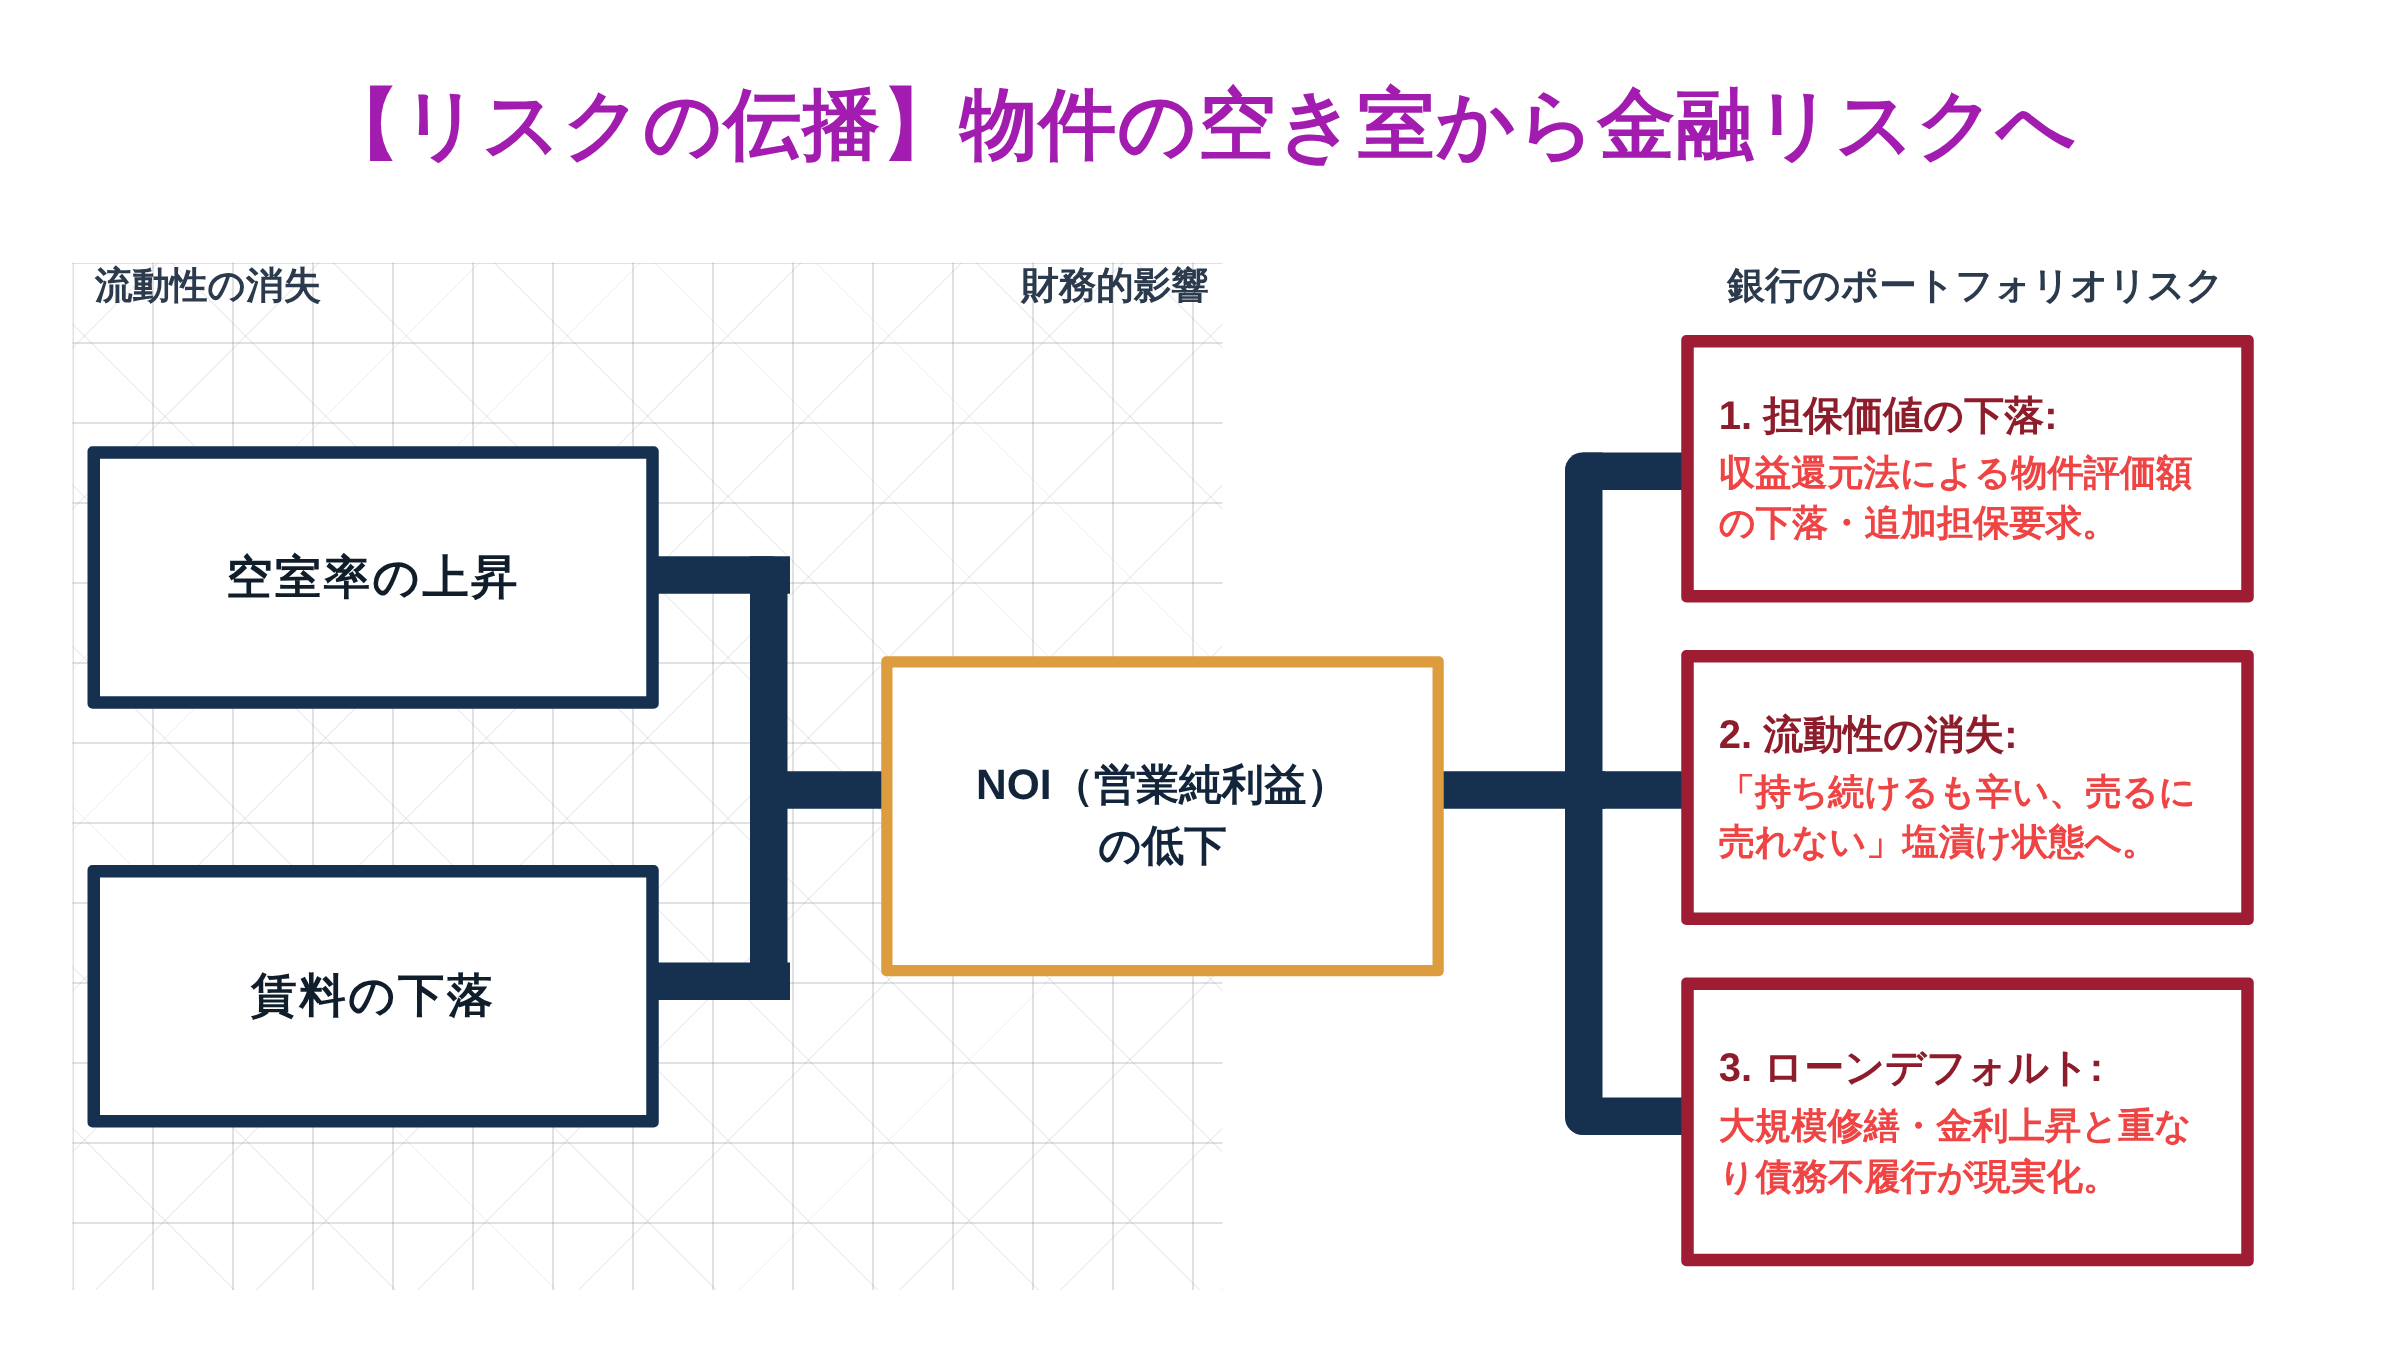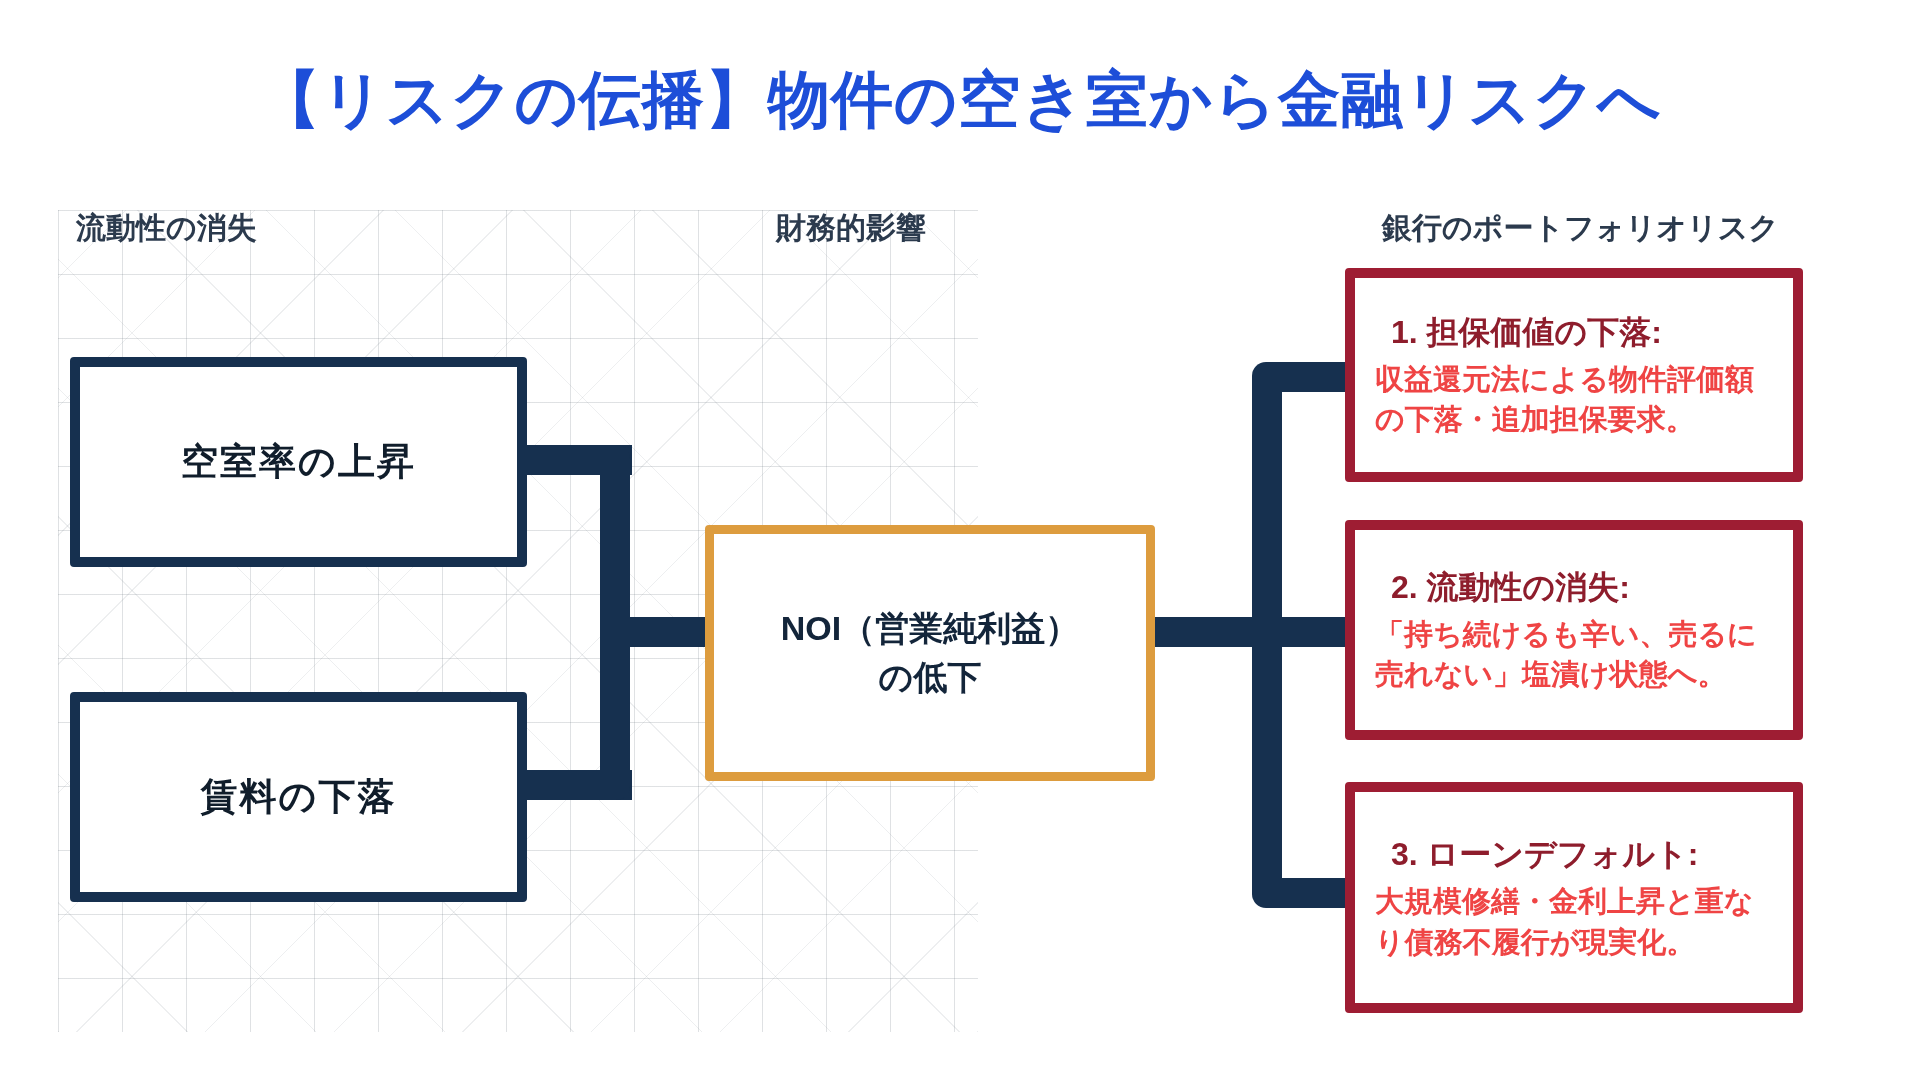--- a/index.html
+++ b/index.html
@@ -2,35 +2,35 @@
 <html lang="ja"><head>
 <meta charset="utf-8">
 <style>
   html,body{margin:0;padding:0;background:#ffffff;}
   body{font-family:"Liberation Sans","DejaVu Sans",sans-serif;}
   .stage{
     position:relative;width:1920px;height:1080px;background:#ffffff;overflow:hidden;
   }
   .title{
     position:absolute;left:0;top:58px;width:100%;text-align:center;
-    font-size:62px;font-weight:800;color:#1d4ed8;letter-spacing:1px;
+    font-size:62px;font-weight:800;color:#a21caf;letter-spacing:1px;
   }
   .gridbg{
     position:absolute;left:58px;top:210px;width:920px;height:822px;
     background-image:
       repeating-linear-gradient(to right, rgba(110,120,130,0.22) 0 1px, transparent 1px 64px),
       repeating-linear-gradient(to bottom, rgba(110,120,130,0.22) 0 1px, transparent 1px 64px),
       repeating-linear-gradient(45deg, rgba(120,130,140,0.13) 0 1px, transparent 1px 91px),
       repeating-linear-gradient(-45deg, rgba(120,130,140,0.13) 0 1px, transparent 1px 91px);
   }
   .col-header{
     position:absolute;font-size:30px;font-weight:700;color:#2b3a4d;white-space:nowrap;
   }
   .hdr-left{left:76px;top:208px;}
-  .hdr-mid{left:776px;top:208px;font-family:Liberation Serif, serif;}
+  .hdr-mid{left:817px;top:208px;font-family:Liberation Serif, serif;}
   .hdr-right{left:1382px;top:208px;}
 
   .node{
     position:absolute;background:#ffffff;display:flex;align-items:center;justify-content:center;
     box-sizing:border-box;text-align:center;
   }
   .navy-box{border:10px solid #16304f;border-radius:4px;}
   .box-l1{left:70px;top:357px;width:457px;height:210px;}
   .box-l2{left:70px;top:692px;width:457px;height:210px;}
   .navy-box .label{font-size:37px;font-weight:700;color:#101d2b;letter-spacing:2px;}
@@ -42,21 +42,21 @@
   }
 
   .red-box{
     border:10px solid #9e1d33;border-radius:4px;
     flex-direction:column;align-items:flex-start;justify-content:center;
     text-align:left;padding:0 18px 0 20px;
   }
   .box-r1{left:1345px;top:268px;width:458px;height:214px;}
   .box-r2{left:1345px;top:520px;width:458px;height:220px;}
   .box-r3{left:1345px;top:782px;width:458px;height:231px;}
-  .red-box .r-title{font-size:32px;font-weight:800;color:#8e1d2c;margin-bottom:4px;white-space:nowrap;margin-left:16px;}
+  .red-box .r-title{font-size:32px;font-weight:800;color:#8e1d2c;margin-bottom:4px;white-space:nowrap;}
   .red-box .r-body{font-size:29px;font-weight:600;color:#ef4444;line-height:1.38;white-space:pre-line;}
 
   .conn{position:absolute;background:#16304f;}
   
   .c-l-stub1{left:518px;top:445px;width:114px;height:30px;}
   .c-l-trunk{left:600px;top:445px;width:30px;height:355px;border-radius:0 14px 14px 0;}
   .c-l-stub2{left:518px;top:770px;width:114px;height:30px;}
   .c-l-branch{left:626px;top:617px;width:88px;height:30px;}
   
   .c-r-noi{left:1148px;top:617px;width:136px;height:30px;}

